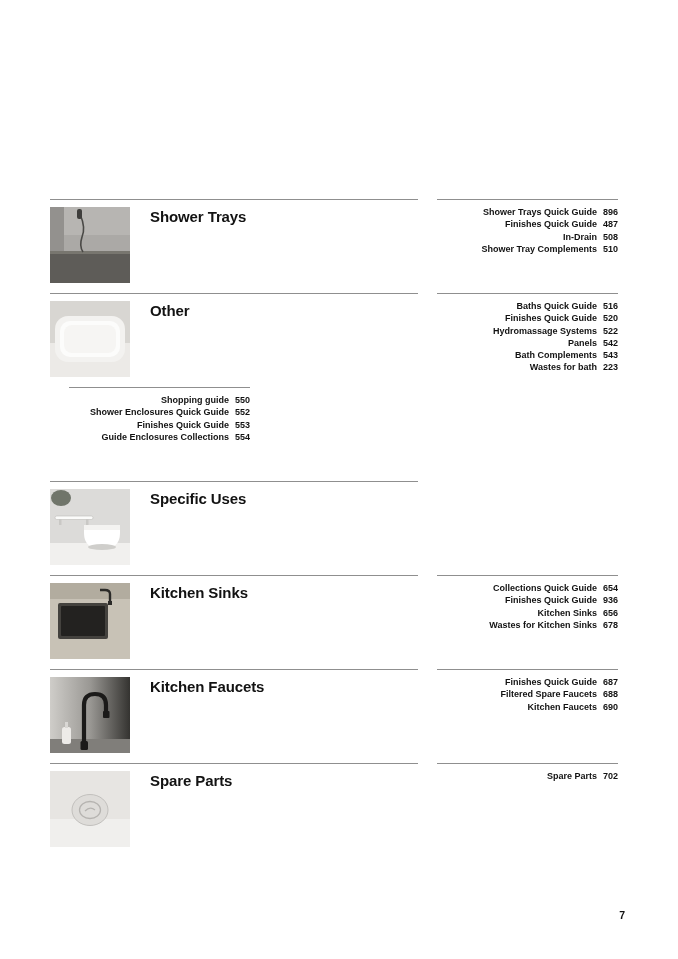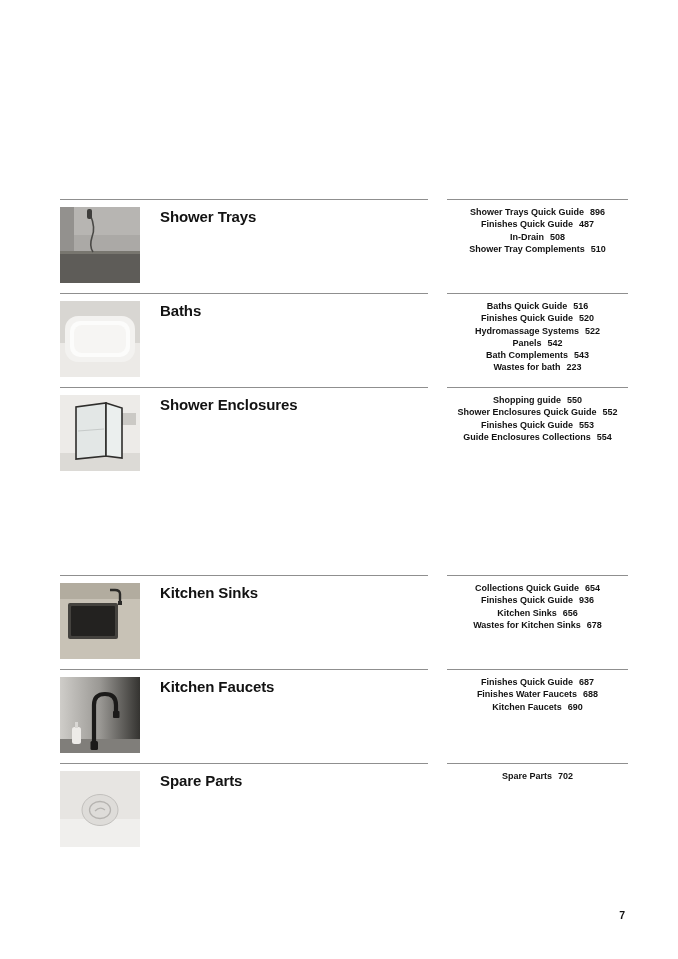--- a/index.html
+++ b/index.html
@@ -4,21 +4,21 @@
 <style>
   * { margin: 0; padding: 0; box-sizing: border-box; }
   html, body { width: 678px; height: 959px; }
   body {
     background: #ffffff;
     font-family: "Liberation Sans", sans-serif;
     color: #141414;
     position: relative;
     overflow: hidden;
   }
-  .toc { position: absolute; left: 60px; top: 199px; width: 568px; }
+  .toc { position: absolute; left: 50px; top: 199px; width: 568px; }
   .section { display: flex; width: 568px; height: 94px; }
   .left-col {
     width: 368px;
     border-top: 1px solid #8f8f8f;
     padding-top: 7px;
     display: flex;
     align-items: flex-start;
   }
   .thumb { width: 80px; height: 76px; overflow: hidden; flex: 0 0 80px; }
   .thumb svg { display: block; width: 80px; height: 76px; }
@@ -31,21 +31,21 @@
     color: #121212;
   }
   .right-col {
     margin-left: 19px;
     width: 181px;
     border-top: 1px solid #8f8f8f;
     padding-top: 6px;
   }
   .toc-item {
     display: flex;
-    justify-content: center;
+    justify-content: flex-end;
     align-items: baseline;
     font-size: 9px;
     font-weight: 700;
     line-height: 12.3px;
     color: #121212;
     cursor: pointer;
   }
   .toc-label { white-space: nowrap; }
   .toc-page { white-space: nowrap; padding-left: 6px; }
   .page-num {
@@ -101,21 +101,21 @@
     <div class="left-col">
       <div class="thumb">
         <svg viewBox="0 0 80 76" aria-hidden="true">
           <rect width="80" height="76" fill="#d8d6d2"></rect>
           <rect y="42" width="80" height="34" fill="#eceae7"></rect>
           <rect x="5" y="15" width="70" height="46" rx="13" fill="#f3f2f0"></rect>
           <rect x="10" y="20" width="60" height="36" rx="10" fill="#fcfcfb"></rect>
           <rect x="14" y="24" width="52" height="28" rx="8" fill="#f6f5f3"></rect>
         </svg>
       </div>
-      <h2 class="title">Baths</h2>
+      <h2 class="title">Other</h2>
     </div>
     <div class="right-col">
       <div class="toc-item">
         <span class="toc-label">Baths Quick Guide</span>
         <span class="toc-page">516</span>
       </div>
       <div class="toc-item">
         <span class="toc-label">Finishes Quick Guide</span>
         <span class="toc-page">520</span>
       </div>
@@ -132,33 +132,20 @@
         <span class="toc-page">543</span>
       </div>
       <div class="toc-item">
         <span class="toc-label">Wastes for bath</span>
         <span class="toc-page">223</span>
       </div>
     </div>
   </div>
 
   <div class="section">
-    <div class="left-col">
-      <div class="thumb">
-        <svg viewBox="0 0 80 76" aria-hidden="true">
-          <rect width="80" height="76" fill="#edebe8"></rect>
-          <rect y="58" width="80" height="18" fill="#dcdad6"></rect>
-          <rect x="62" y="18" width="14" height="12" fill="#cbc9c5"></rect>
-          <path d="M16 64 L16 12 L46 8 L46 61 Z" fill="#e3e7e6" stroke="#2f2e2c" stroke-width="1.6"></path>
-          <path d="M46 8 L62 13 L62 63 L46 61 Z" fill="#ebefee" stroke="#2f2e2c" stroke-width="1.6"></path>
-          <line x1="18" y1="36" x2="44" y2="34" stroke="#c6cac9" stroke-width="1"></line>
-        </svg>
-      </div>
-      <h2 class="title">Shower Enclosures</h2>
-    </div>
     <div class="right-col">
       <div class="toc-item">
         <span class="toc-label">Shopping guide</span>
         <span class="toc-page">550</span>
       </div>
       <div class="toc-item">
         <span class="toc-label">Shower Enclosures Quick Guide</span>
         <span class="toc-page">552</span>
       </div>
       <div class="toc-item">
@@ -166,20 +153,36 @@
         <span class="toc-page">553</span>
       </div>
       <div class="toc-item">
         <span class="toc-label">Guide Enclosures Collections</span>
         <span class="toc-page">554</span>
       </div>
     </div>
   </div>
 
   <div class="section">
+    <div class="left-col">
+      <div class="thumb">
+        <svg viewBox="0 0 80 76" aria-hidden="true">
+          <rect width="80" height="76" fill="#dcdbd9"></rect>
+          <rect y="54" width="80" height="22" fill="#f1f0ee"></rect>
+          <ellipse cx="11" cy="9" rx="10" ry="8" fill="#70756a"></ellipse>
+          <rect x="5" y="27" width="38" height="3.5" rx="1.7" fill="#fbfbfa" stroke="#bdbcb9" stroke-width="0.6"></rect>
+          <rect x="9" y="30" width="2.5" height="6" fill="#c9c8c5"></rect>
+          <rect x="36" y="30" width="2.5" height="6" fill="#c9c8c5"></rect>
+          <path d="M34 36 h36 v8 q0 16 -18 16 q-18 0 -18 -16 Z" fill="#ffffff"></path>
+          <path d="M34 36 h36 v5 h-36 Z" fill="#f4f3f1"></path>
+          <ellipse cx="52" cy="58" rx="14" ry="3" fill="#cfcecb"></ellipse>
+        </svg>
+      </div>
+      <h2 class="title">Specific Uses</h2>
+    </div>
   </div>
 
   <div class="section">
     <div class="left-col">
       <div class="thumb">
         <svg viewBox="0 0 80 76" aria-hidden="true">
           <rect width="80" height="76" fill="#c8c2b6"></rect>
           <rect width="80" height="16" fill="#b2ac9f"></rect>
           <rect x="8" y="20" width="50" height="36" rx="2" fill="#44423e"></rect>
           <rect x="11" y="23" width="44" height="30" rx="1" fill="#232220"></rect>
@@ -230,21 +233,21 @@
         </svg>
       </div>
       <h2 class="title">Kitchen Faucets</h2>
     </div>
     <div class="right-col">
       <div class="toc-item">
         <span class="toc-label">Finishes Quick Guide</span>
         <span class="toc-page">687</span>
       </div>
       <div class="toc-item">
-        <span class="toc-label">Finishes Water Faucets</span>
+        <span class="toc-label">Filtered Spare Faucets</span>
         <span class="toc-page">688</span>
       </div>
       <div class="toc-item">
         <span class="toc-label">Kitchen Faucets</span>
         <span class="toc-page">690</span>
       </div>
     </div>
   </div>
 
   <div class="section">

